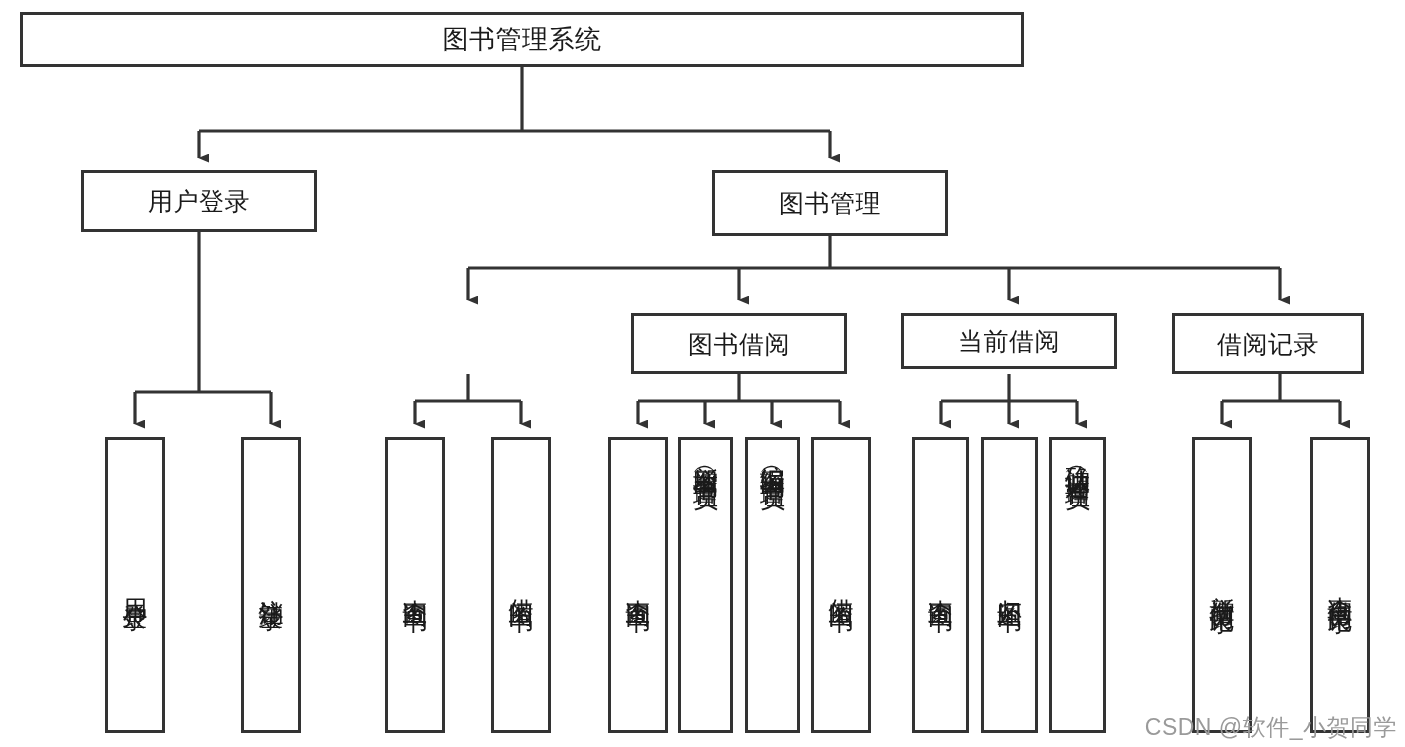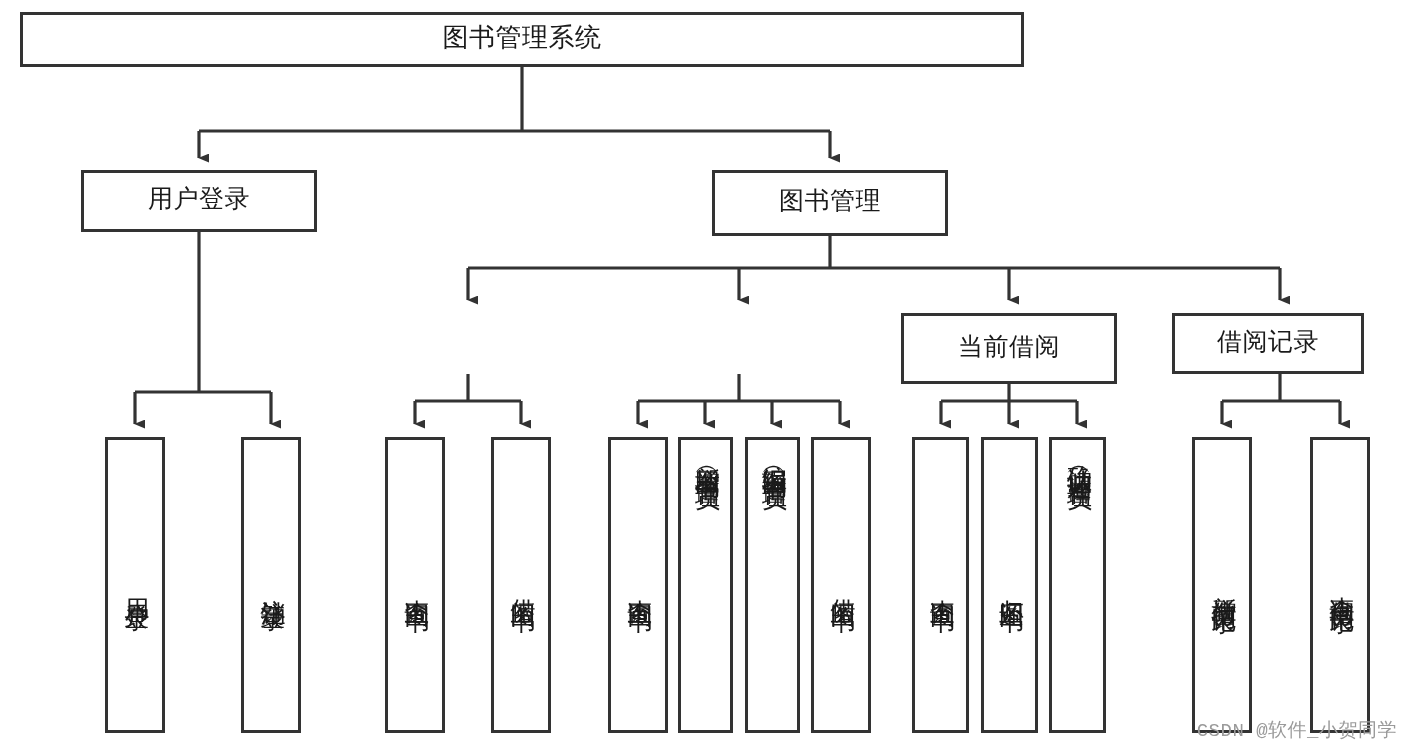--- a/index.html
+++ b/index.html
@@ -5,21 +5,21 @@
   html, body {
     margin: 0;
     padding: 0;
     background: #ffffff;
   }
   #canvas {
     position: relative;
     width: 1405px;
     height: 747px;
     background: #ffffff;
-    font-family: Liberation Mono, monospace;
+    font-family: Liberation Sans, sans-serif;
     overflow: hidden;
   }
   #wires {
     position: absolute;
     left: 0;
     top: 0;
     width: 1405px;
     height: 747px;
   }
   .node {
@@ -56,21 +56,21 @@
   }
   .node.vert.mid {
     align-items: center;
     padding-top: 0;
   }
   #root-node .label { font-size: 26px; }
   #watermark {
     position: absolute;
     right: 8px;
     bottom: 4px;
-    font-size: 19px;
+    font-size: 23px;
     color: #9a9a9a;
     white-space: nowrap;
     letter-spacing: 0.5px;
   }
 </style>
 </head>
 <body>
 
 <div id="canvas">
 
@@ -130,22 +130,25 @@
 
   <div class="node horiz" style="left:81px; top:170px; width:236px; height:62px;">
     <span class="label">用户登录</span>
   </div>
 
   <div class="node horiz" style="left:712px; top:170px; width:236px; height:66px;">
     <span class="label">图书管理</span>
   </div>
 
 
-
-  <div class="node horiz" style="left:901px; top:313px; width:216px; height:71px;">
+  <div class="node horiz" style="left:631px; top:313px; width:216px; height:61px;">
+    <span class="label">图书借阅</span>
+  </div>
+
+  <div class="node horiz" style="left:901px; top:313px; width:216px; height:56px;">
     <span class="label">当前借阅</span>
   </div>
 
   <div class="node horiz" style="left:1172px; top:313px; width:192px; height:61px;">
     <span class="label">借阅记录</span>
   </div>
 
   <div class="node vert mid" style="left:105px; top:437px; width:60px; height:296px;">
     <span class="label">用户登录</span>
   </div>

